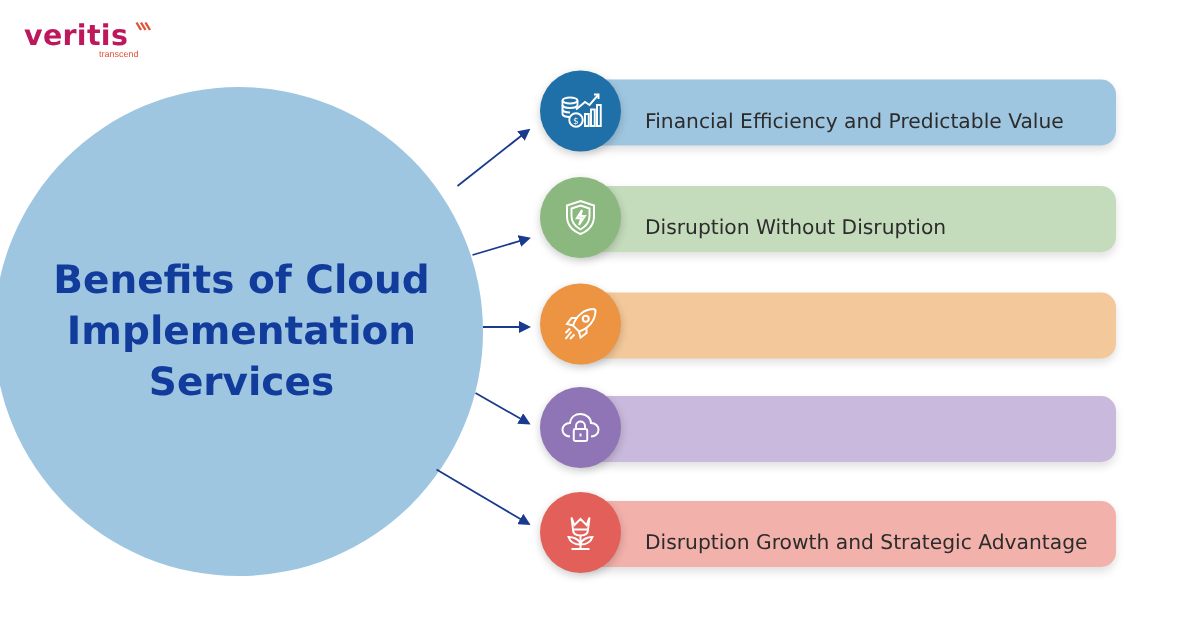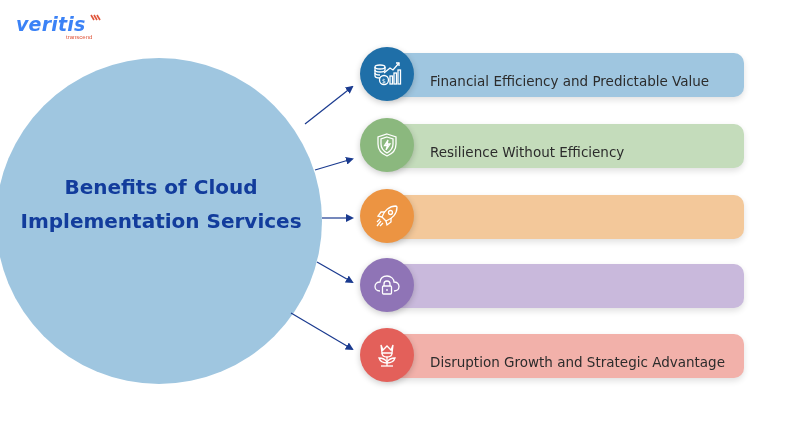--- a/index.html
+++ b/index.html
@@ -4,36 +4,36 @@
 <style>
   html, body { margin: 0; padding: 0; }
   body {
     width: 800px; height: 422px; overflow: hidden; position: relative;
     background: #ffffff;
     font-family: "DejaVu Sans", sans-serif;
   }
   .logo { position: absolute; left: 16px; top: 14px; }
   .logo-word {
     font-family: "DejaVu Sans", sans-serif; font-weight: bold;
-    font-size: 19px; color: #3b82f6; letter-spacing: 0.2px; line-height: 20px; font-style: italic;
+    font-size: 19px; color: #be185d; letter-spacing: 0.2px; line-height: 20px;
   }
   .logo-tag {
     position: absolute; left: 50px; top: 20px;
     font-size: 6px; color: #e0553a; font-family: "Liberation Sans", sans-serif;
   }
   .logo-mark { position: absolute; left: 74px; top: 0px; }
 
   .hub {
     position: absolute; left: -4px; top: 58px; width: 326px; height: 326px;
     border-radius: 50%; background: #9fc6e0;
   }
   .hub-title {
     position: absolute; left: 20px; top: 170px; width: 282px;
     text-align: center; color: #123c9c; font-weight: bold;
-    font-family: "DejaVu Sans", sans-serif; font-size: 20px; line-height: 34px;
+    font-family: "DejaVu Sans", sans-serif; font-size: 26px; line-height: 34px;
   }
   svg.arrows { position: absolute; left: 0; top: 0; }
 
   .item { position: absolute; left: 360px; width: 386px; height: 56px; }
   .pill {
     position: absolute; left: 22px; top: 6px; width: 362px; height: 44px;
     border-radius: 10px;
     box-shadow: 0 3px 6px rgba(0,0,0,0.12);
   }
   .badge {
@@ -99,21 +99,21 @@
 
 <div class="item" style="top:118px">
   <div class="pill" style="background:#c4dcbb"></div>
   <div class="badge" style="background:#8bb87e">
     <svg width="28" height="28" viewBox="0 0 28 28" fill="none" stroke="#fff" stroke-width="1.3">
       <path d="M14 3 L23 6 V13 C23 19 19 23 14 25 C9 23 5 19 5 13 V6 Z"></path>
       <path d="M14 6 L20 8 V13 C20 17 17.5 20 14 22 C10.5 20 8 17 8 13 V8 Z"></path>
       <path d="M15 9 L11.5 14.5 H14.5 L13 19 L17 13 H14 Z"></path>
     </svg>
   </div>
-  <div class="label">Resilience Without Efficiency</div>
+  <div class="label">Disruption Without Disruption</div>
 </div>
 
 <div class="item" style="top:189px">
   <div class="pill" style="background:#f3c89a"></div>
   <div class="badge" style="background:#ec9442">
     <svg width="28" height="28" viewBox="0 0 28 28" fill="none" stroke="#fff" stroke-width="1.3">
       <path d="M23 4 C16 4 11 9 9 15 L13 19 C19 17 24 12 24 5 Z"></path>
       <circle cx="17.5" cy="10.5" r="2"></circle>
       <path d="M9 15 L5 14 L8 10 L12 10"></path>
       <path d="M13 19 L14 23 L18 20 L18 16"></path>

